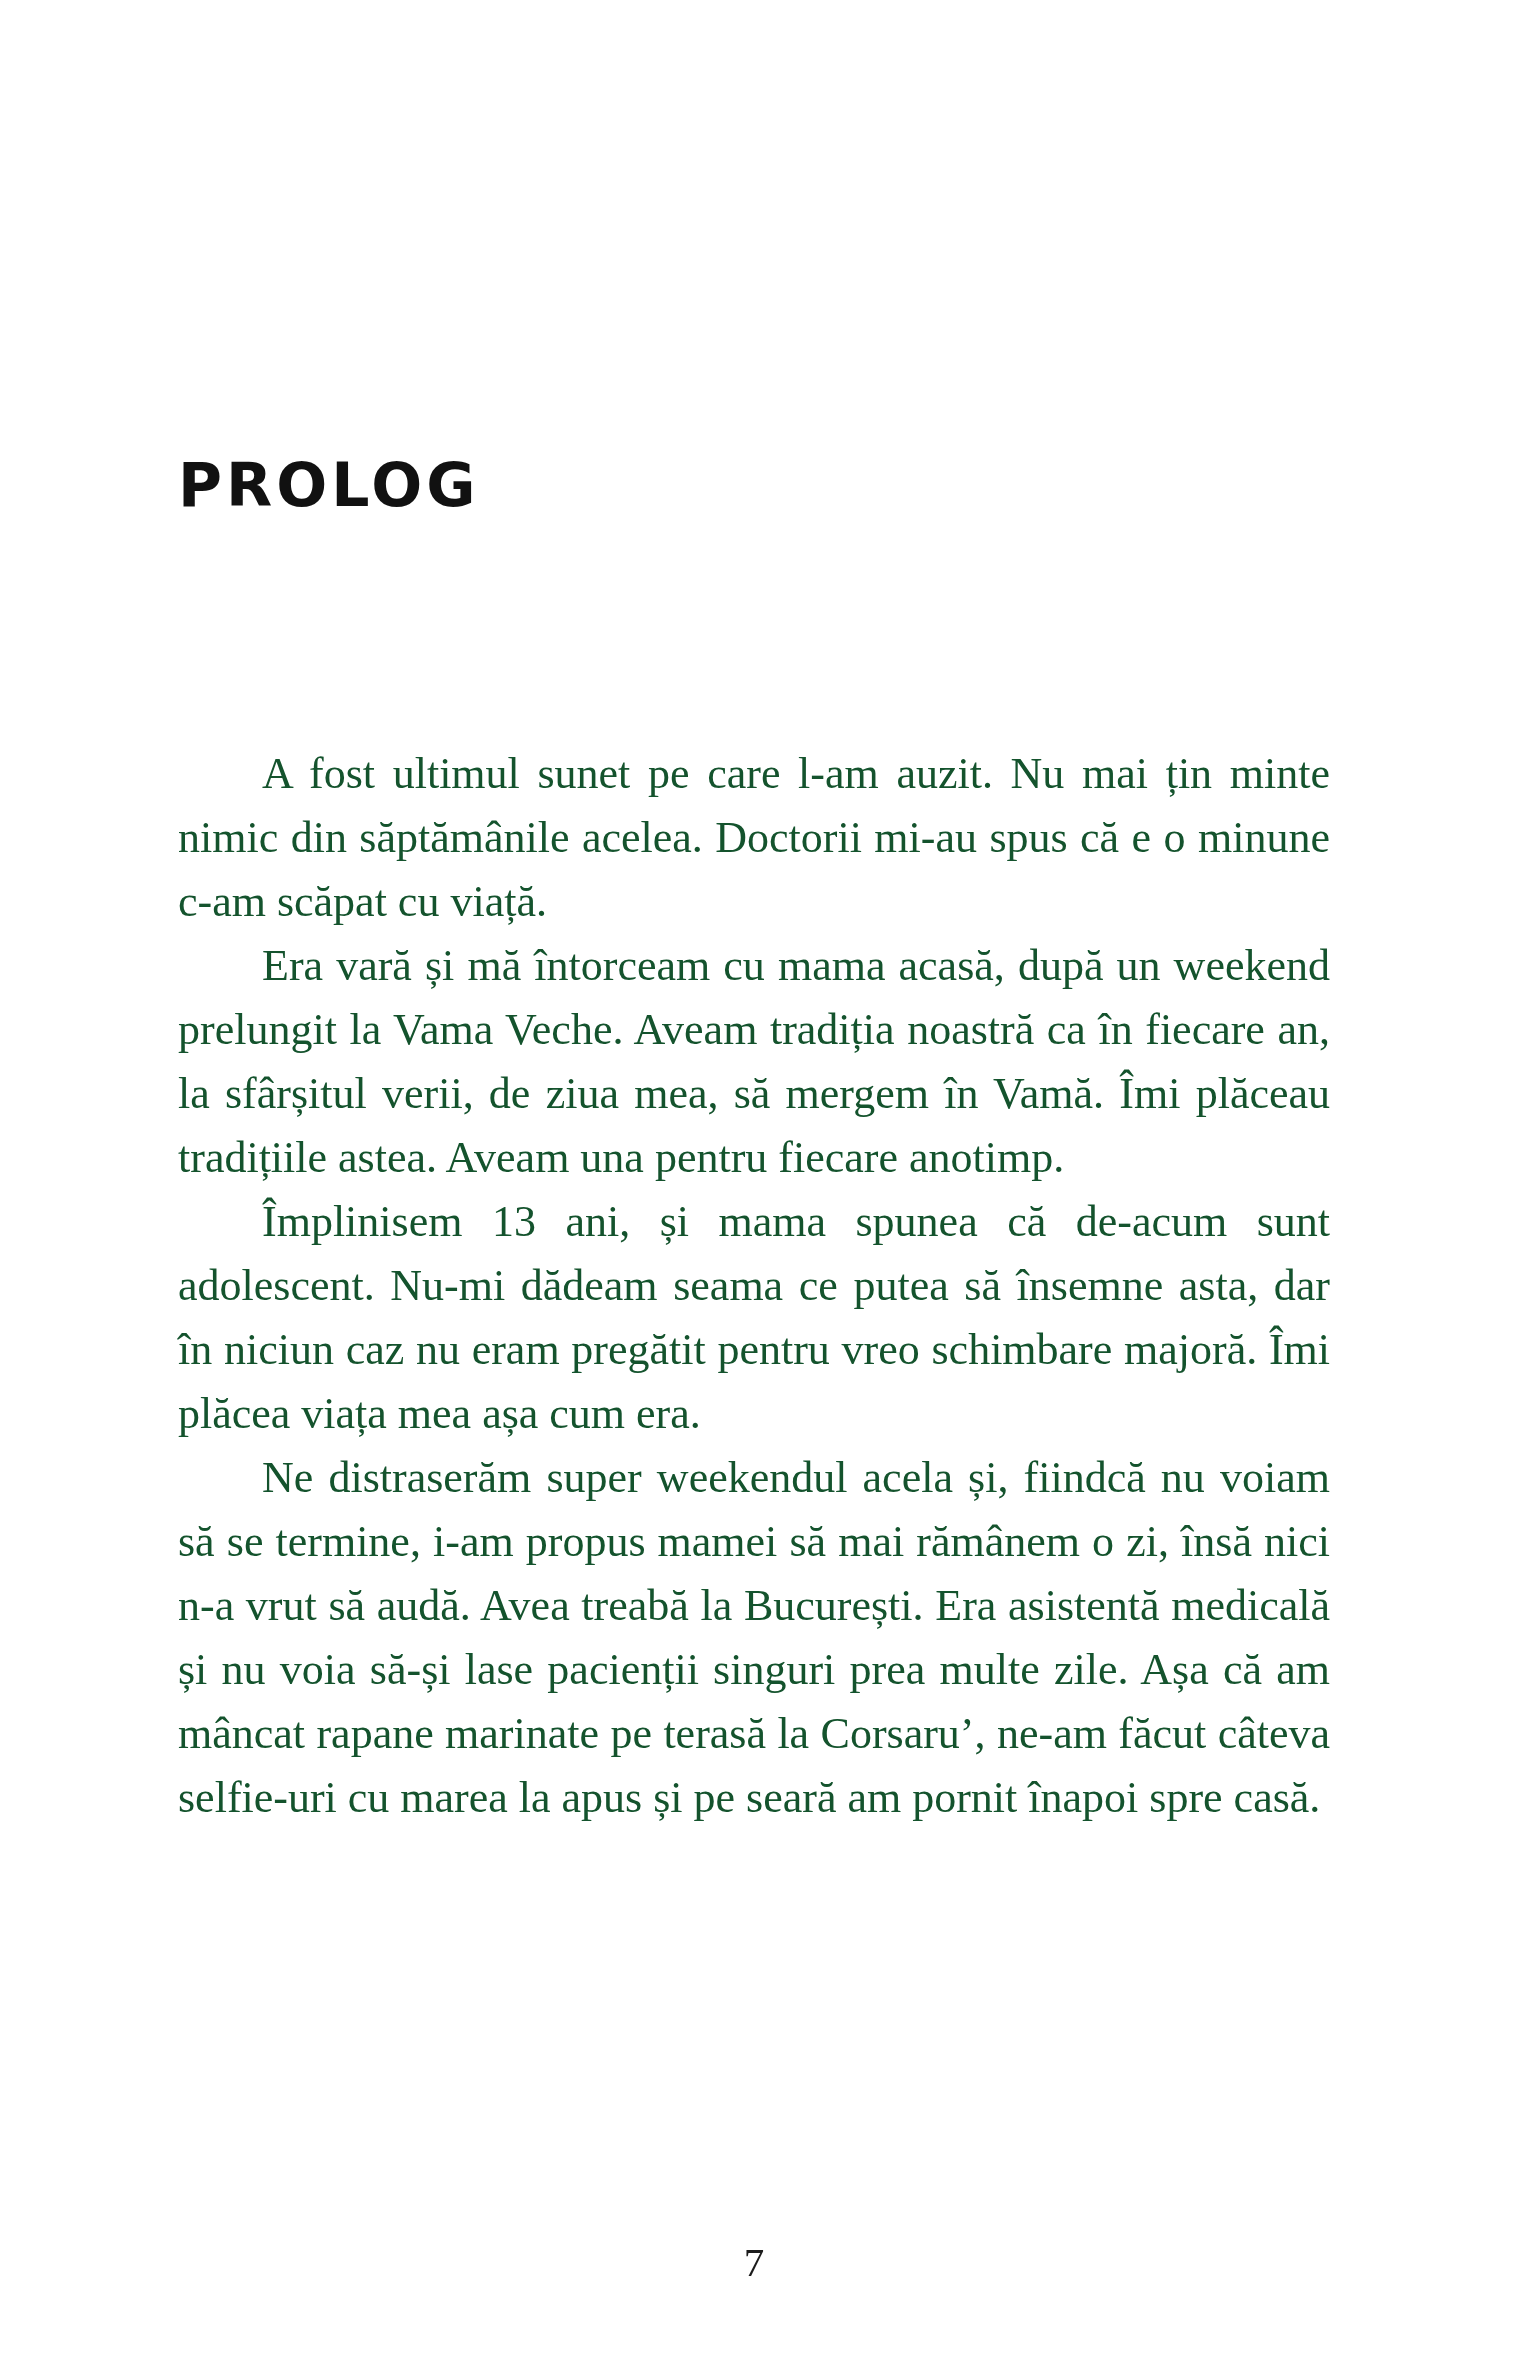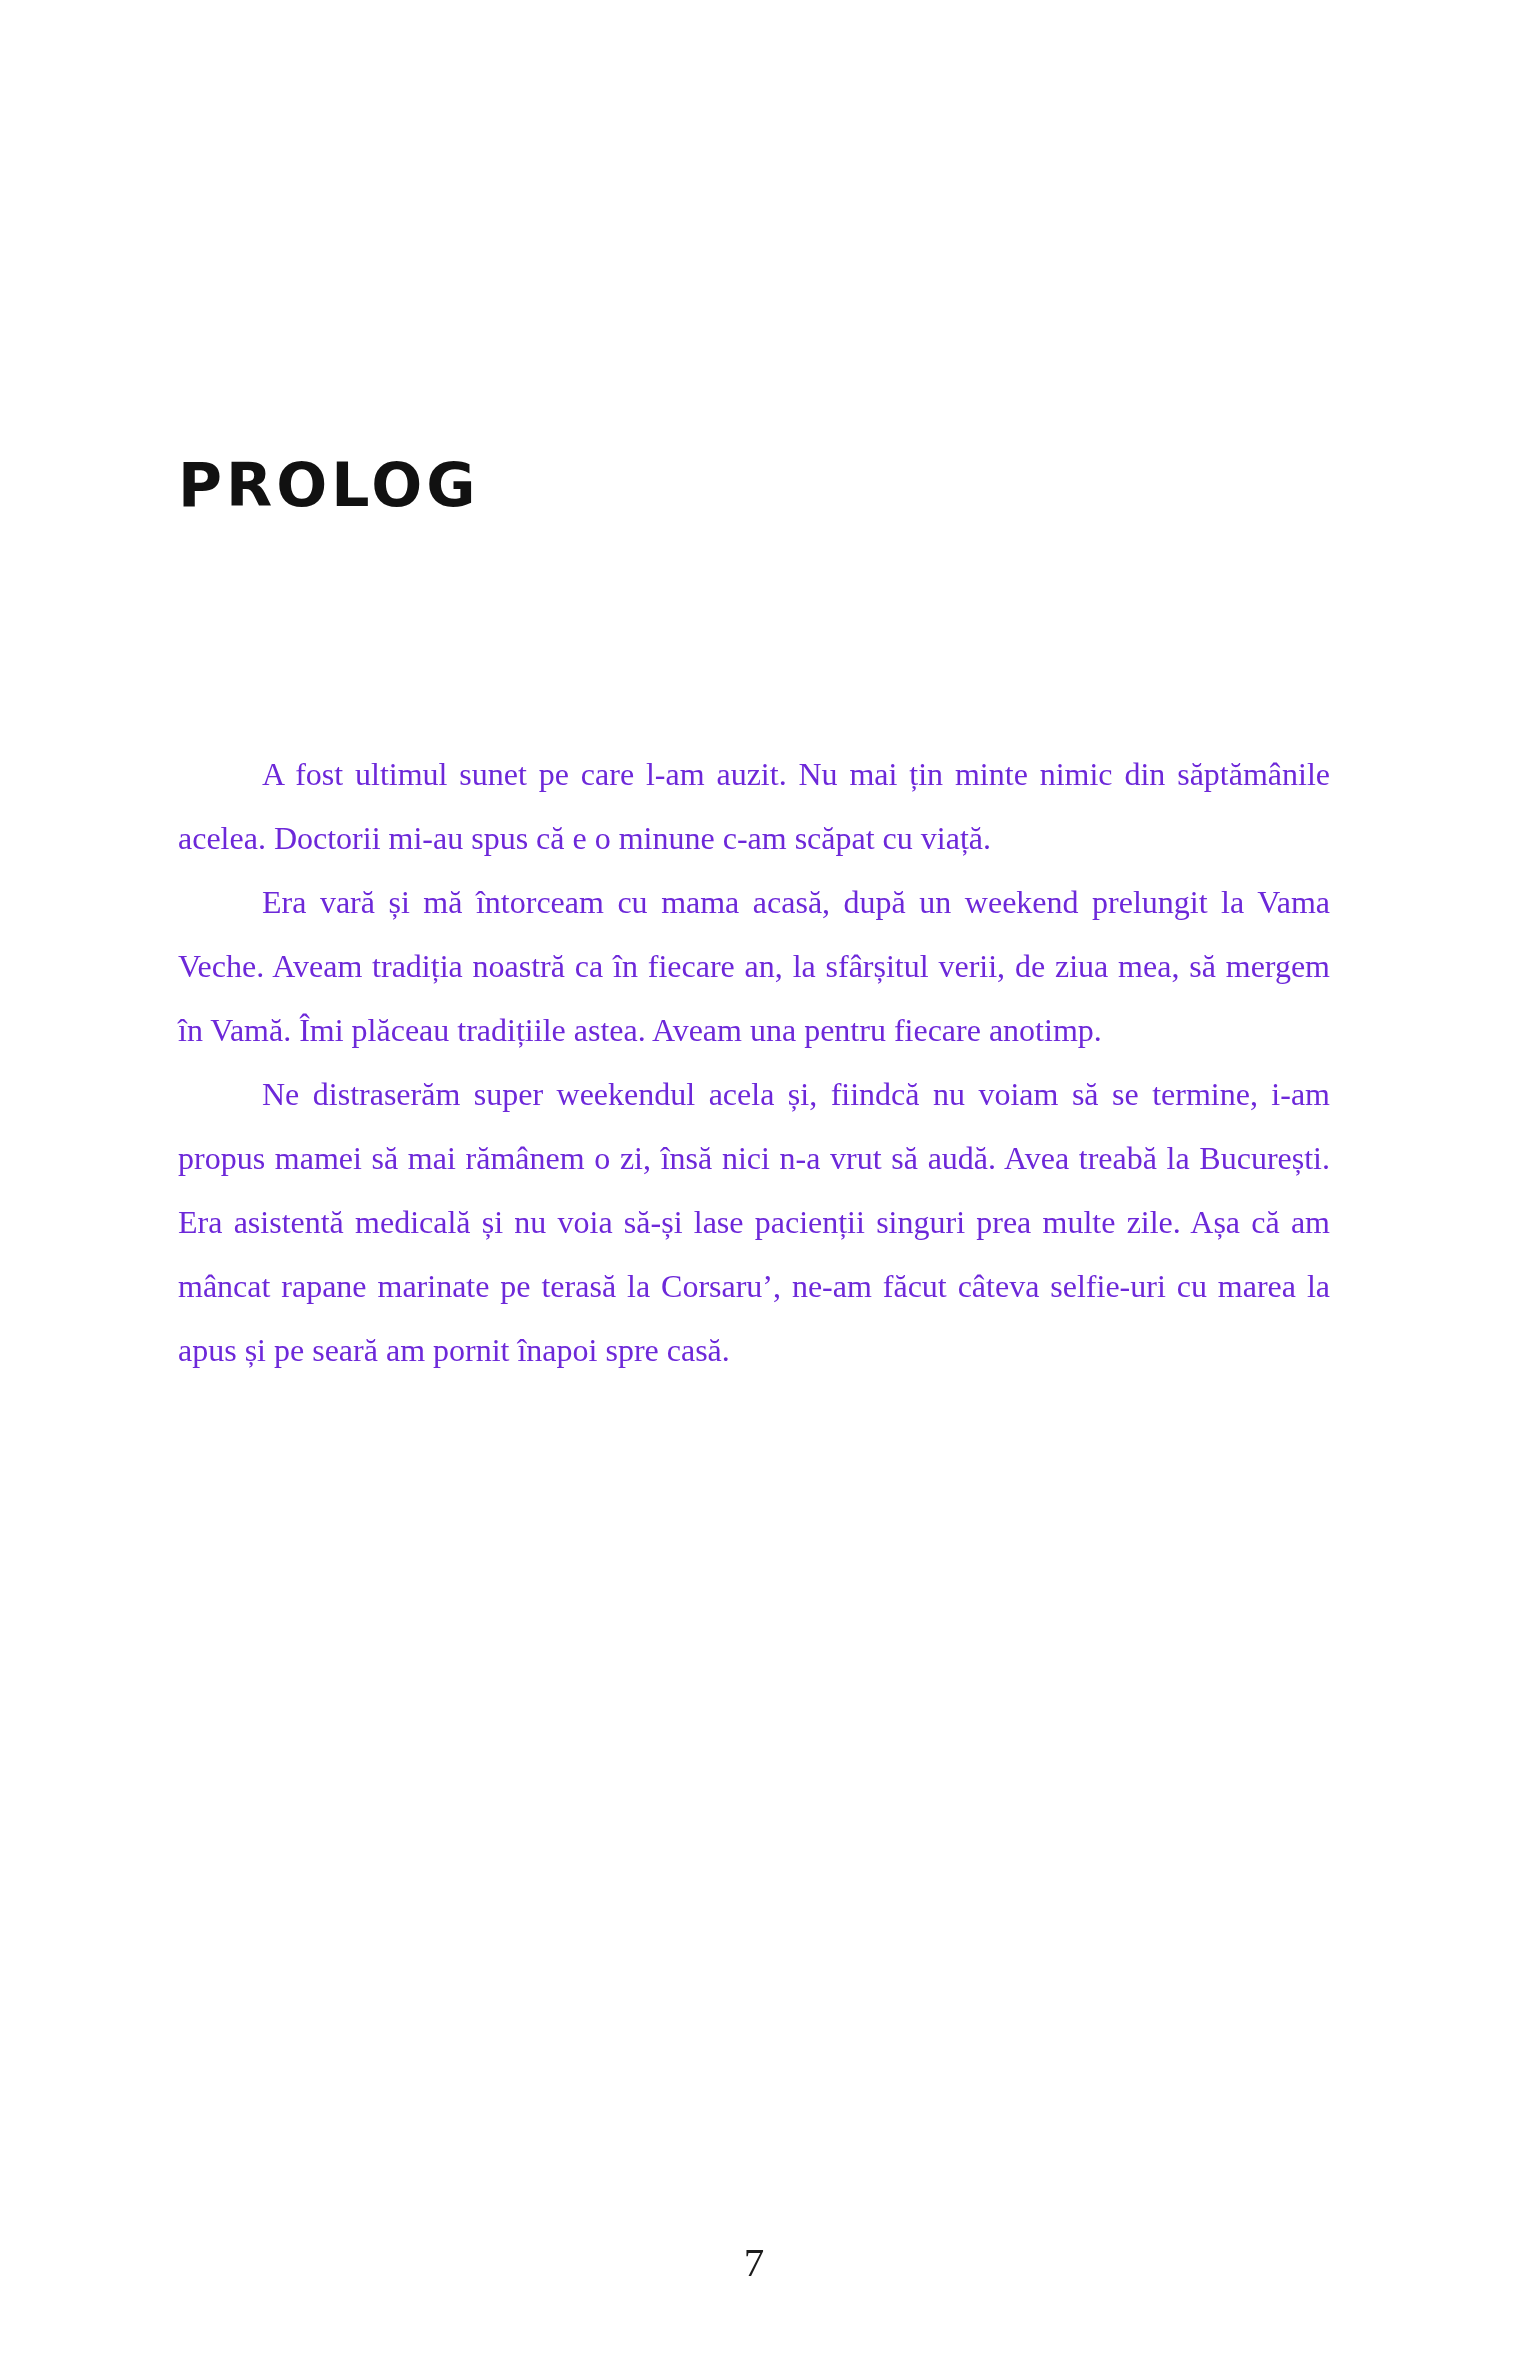--- a/index.html
+++ b/index.html
@@ -27,24 +27,24 @@
     font-weight: 700;
     font-size: 60px;
     letter-spacing: 4px;
     color: #111111;
   }
   .body-text {
     position: absolute;
     top: 742px;
     left: 178px;
     width: 1152px;
-    font-size: 32px;
+    font-size: 44px;
     line-height: 64px;
     text-align: justify;
-    color: #6d28d9;
+    color: #14532d;
   }
   .body-text p {
     margin: 0;
     padding: 0;
     text-indent: 84px;
   }
   .italic {
   }
   .page-number {
     position: absolute;
@@ -58,17 +58,18 @@
 </style>
 </head>
 <body>
 
 <div class="page">
   <div class="chapter-title">PROLOG</div>
 
   <div class="body-text" id="body-text">
       <p><span>A fost ultimul sunet pe care l-am auzit. Nu mai țin minte nimic din săptămânile acelea. Doctorii mi-au spus că e o minune c-am scăpat cu viață.</span></p>
       <p><span>Era vară și mă întorceam cu mama acasă, după un weekend prelungit la Vama Veche. Aveam tradiția noastră ca în fiecare an, la sfârșitul verii, de ziua mea, să mergem în Vamă. Îmi plăceau tradițiile astea. Aveam una pentru fiecare anotimp.</span></p>
+      <p><span>Împlinisem 13 ani, și mama spunea că de-acum sunt adolescent. Nu-mi dădeam seama ce putea să însemne asta, dar în niciun caz nu eram pregătit pentru vreo schimbare majoră. Îmi plăcea viața mea așa cum era.</span></p>
       <p><span>Ne distraserăm super weekendul acela și, fiindcă nu voiam să se termine, i-am propus mamei să mai rămânem o zi, însă nici n-a vrut să audă. Avea treabă la București. Era asistentă medicală și nu voia să-și lase pacienții singuri prea multe zile. Așa că am mâncat rapane marinate pe terasă la </span><span class="italic">Corsaru’</span><span>, ne-am făcut câteva </span><span class="italic">selfie</span><span>-uri cu marea la apus și pe seară am pornit înapoi spre casă.</span></p>
     </div>
 
   <div class="page-number">7</div>
 </div>
 
 </body></html>

